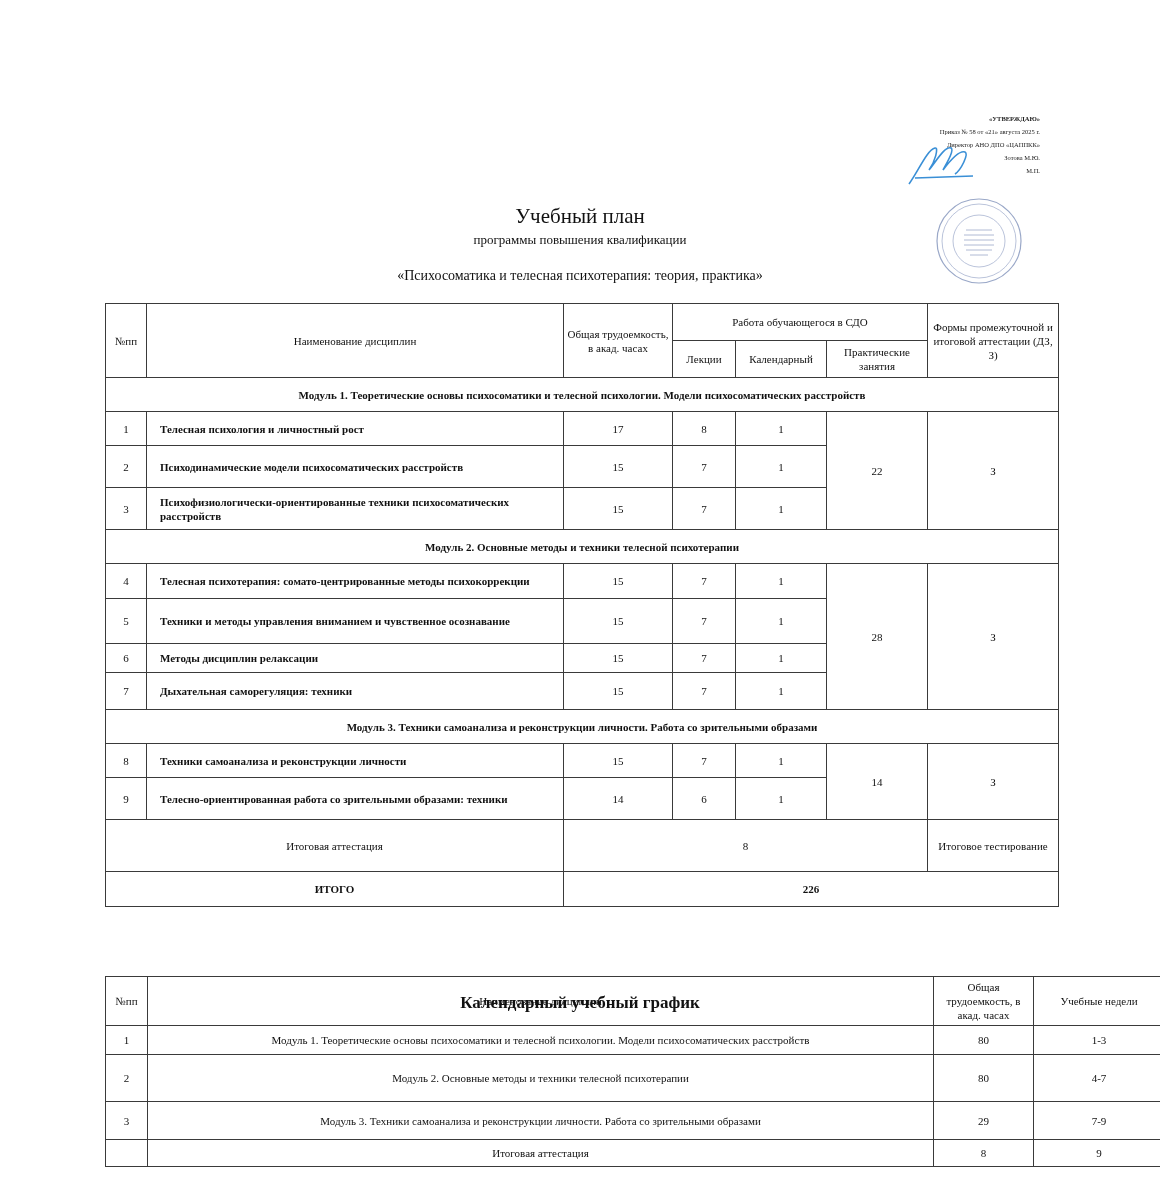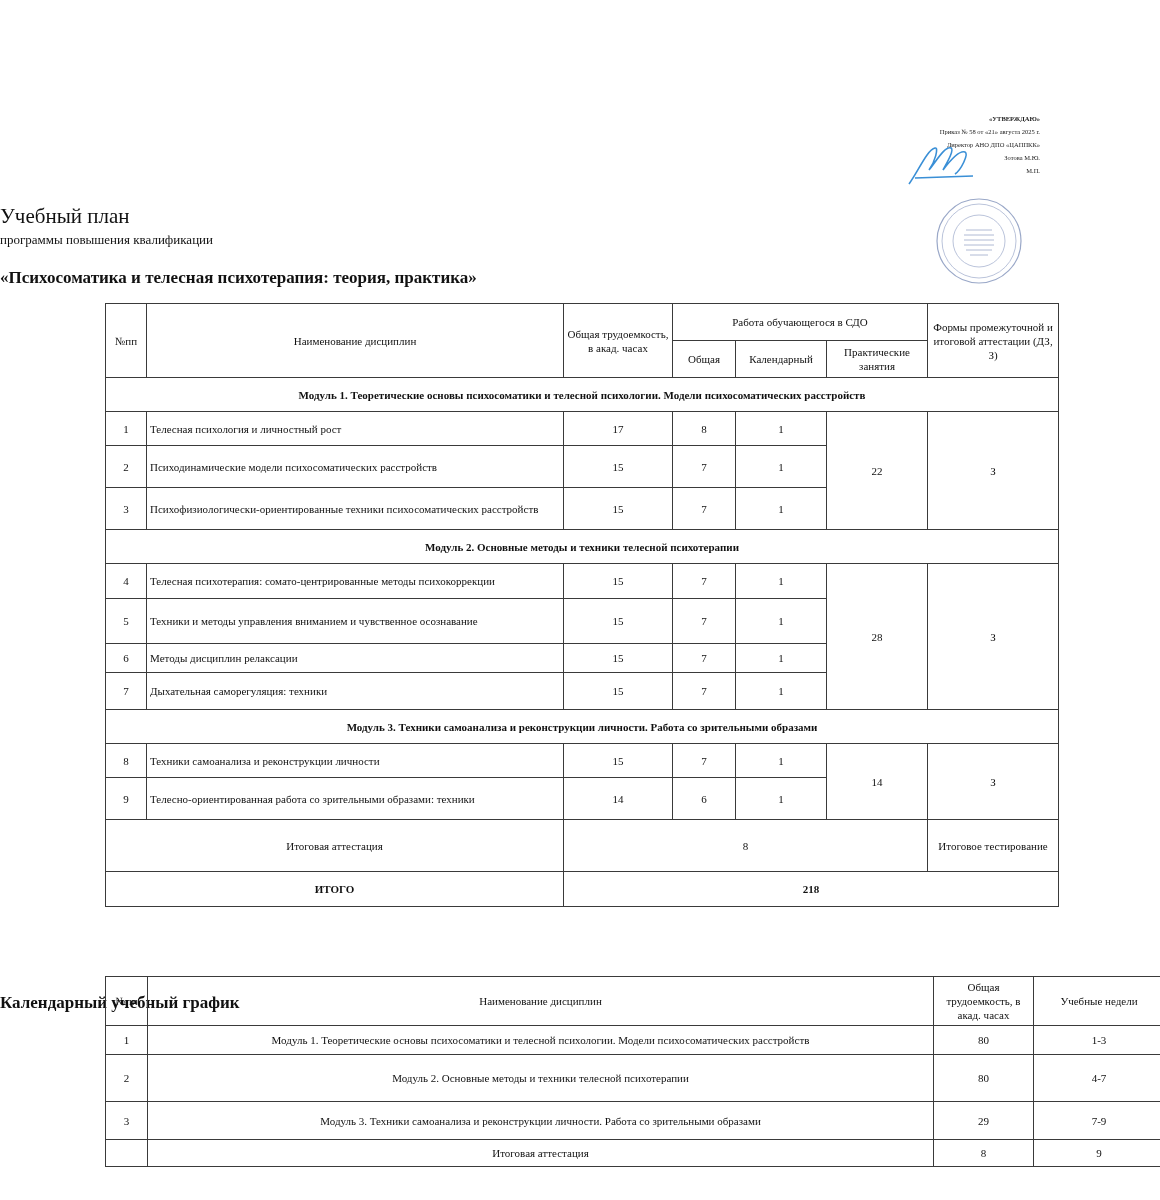--- a/index.html
+++ b/index.html
@@ -8,33 +8,33 @@
       font-family: "Liberation Serif", "DejaVu Serif", serif; color: #111;
     }
     .approval {
       position: absolute; left: 880px; top: 112px; width: 160px;
       text-align: right; font-size: 6.5px; line-height: 13px; color: #222;
     }
     .approval .ap-title { font-weight: bold; }
     .signature { position: absolute; left: 905px; top: 140px; width: 72px; height: 48px; }
     .stamp { position: absolute; left: 934px; top: 196px; width: 90px; height: 90px; }
 
-    .title { position: absolute; left: 0; width: 1160px; text-align: left; }
+    .title { position: absolute; left: 0; width: 1160px; text-align: center; }
     .t-main { top: 204px; font-size: 21px; }
     .t-sub { top: 232px; font-size: 13px; }
-    .t-prog { top: 268px; font-size: 17px; font-weight: bold; }
+    .t-prog { top: 268px; font-size: 14px; font-weight: normal; }
     .t-cal { top: 993px; font-size: 17px; font-weight: bold; }
 
     table { border-collapse: collapse; position: absolute; left: 105px; width: 953px; table-layout: fixed; }
     td, th {
       border: 1px solid #3a3a3a; font-weight: normal; font-size: 11px; line-height: 14px;
       text-align: center; vertical-align: middle; padding: 0 3px; color: #111;
     }
     .plan { top: 303px; }
-    .plan td.name { text-align: left; padding-left: 3px; }
+    .plan td.name { text-align: left; padding-left: 13px; font-weight: bold; }
     .plan tr.module td { font-weight: bold; height: 33px; }
     .plan td.bold { font-weight: bold; }
 
     .cal { top: 976px; }
   </style>
 </head>
 <body>
 
 <div class="approval">
   <div class="ap-title">«УТВЕРЖДАЮ»</div>
@@ -76,21 +76,21 @@
   </colgroup>
   <tbody>
       <tr style="height:37px">
     <td rowspan="2">№пп</td>
     <td rowspan="2">Наименование дисциплин</td>
     <td rowspan="2">Общая трудоемкость, в акад. часах</td>
     <td colspan="3">Работа обучающегося в СДО</td>
     <td rowspan="2">Формы промежуточной и итоговой аттестации (ДЗ, З)</td>
   </tr>
   <tr style="height:37px">
-    <td>Общая</td>
+    <td>Лекции</td>
     <td>Календарный</td>
     <td>Практические занятия</td>
   </tr>
 
   <tr class="module">
         <td colspan="7">Модуль 1. Теоретические основы психосоматики и телесной психологии. Модели психосоматических расстройств</td>
       </tr>
   <tr style="height:34px">
     <td>1</td>
     <td class="name">Телесная психология и личностный рост</td>
@@ -169,21 +169,21 @@
     <td>1</td>
   </tr>
 
   <tr style="height:52px">
     <td colspan="2">Итоговая аттестация</td>
     <td colspan="4">8</td>
     <td>Итоговое тестирование</td>
   </tr>
   <tr style="height:35px">
     <td colspan="2" class="bold">ИТОГО</td>
-    <td colspan="5" class="bold">218</td>
+    <td colspan="5" class="bold">226</td>
   </tr>
 </tbody>
   </table>
 
 <div class="title t-cal">Календарный учебный график</div>
 <table class="cal">
   <colgroup>
     <col style="width:42px">
       <col style="width:786px">
       <col style="width:100px">

